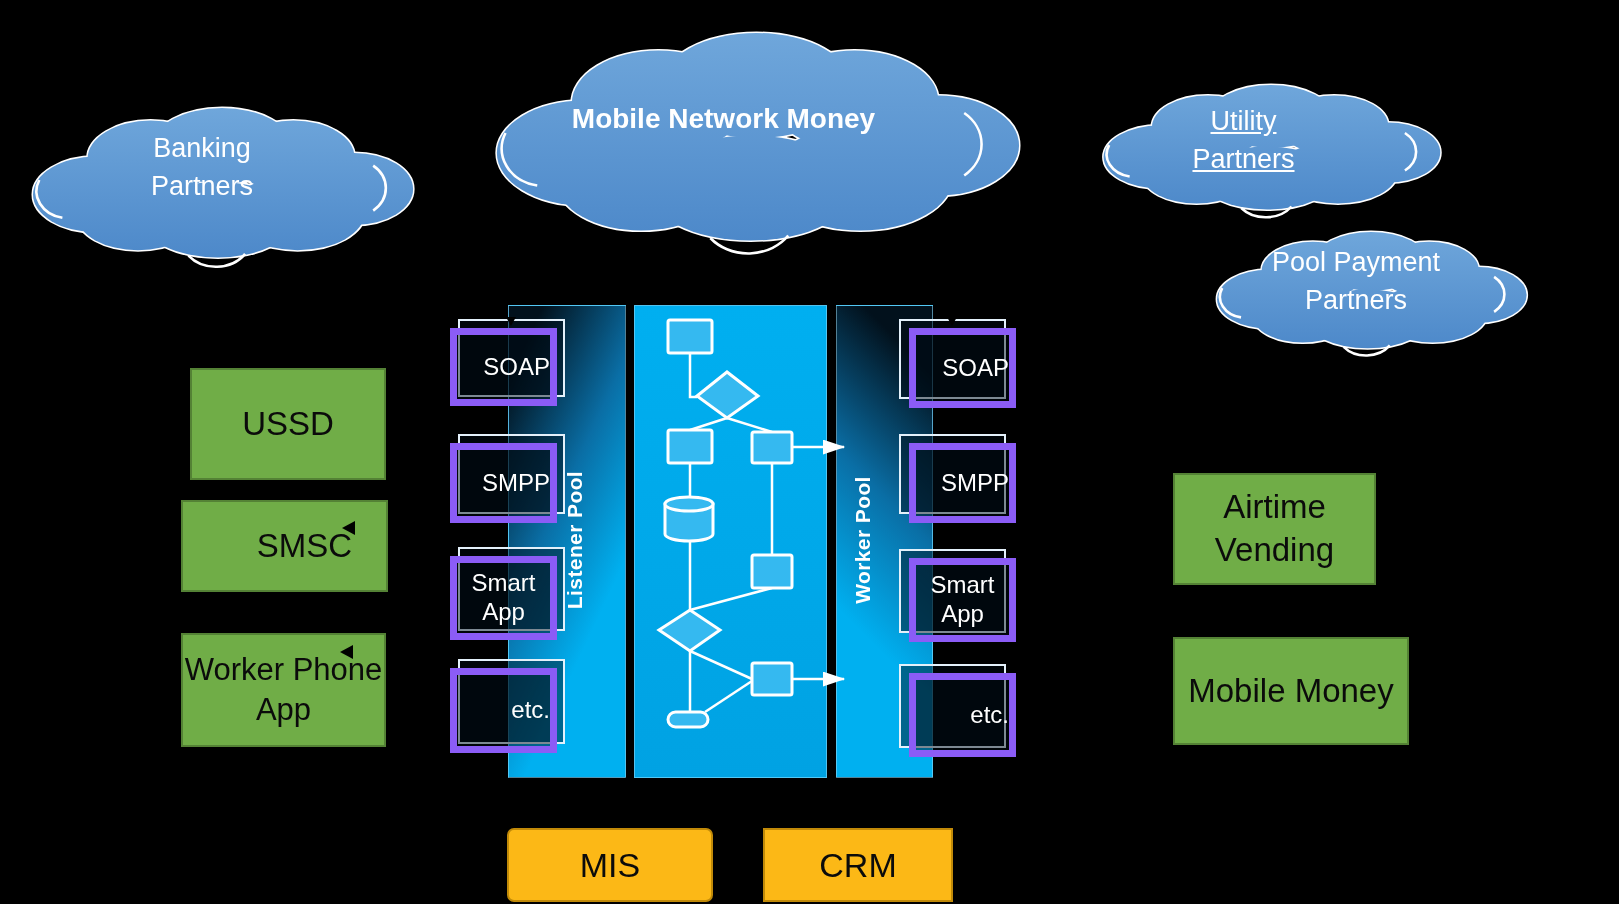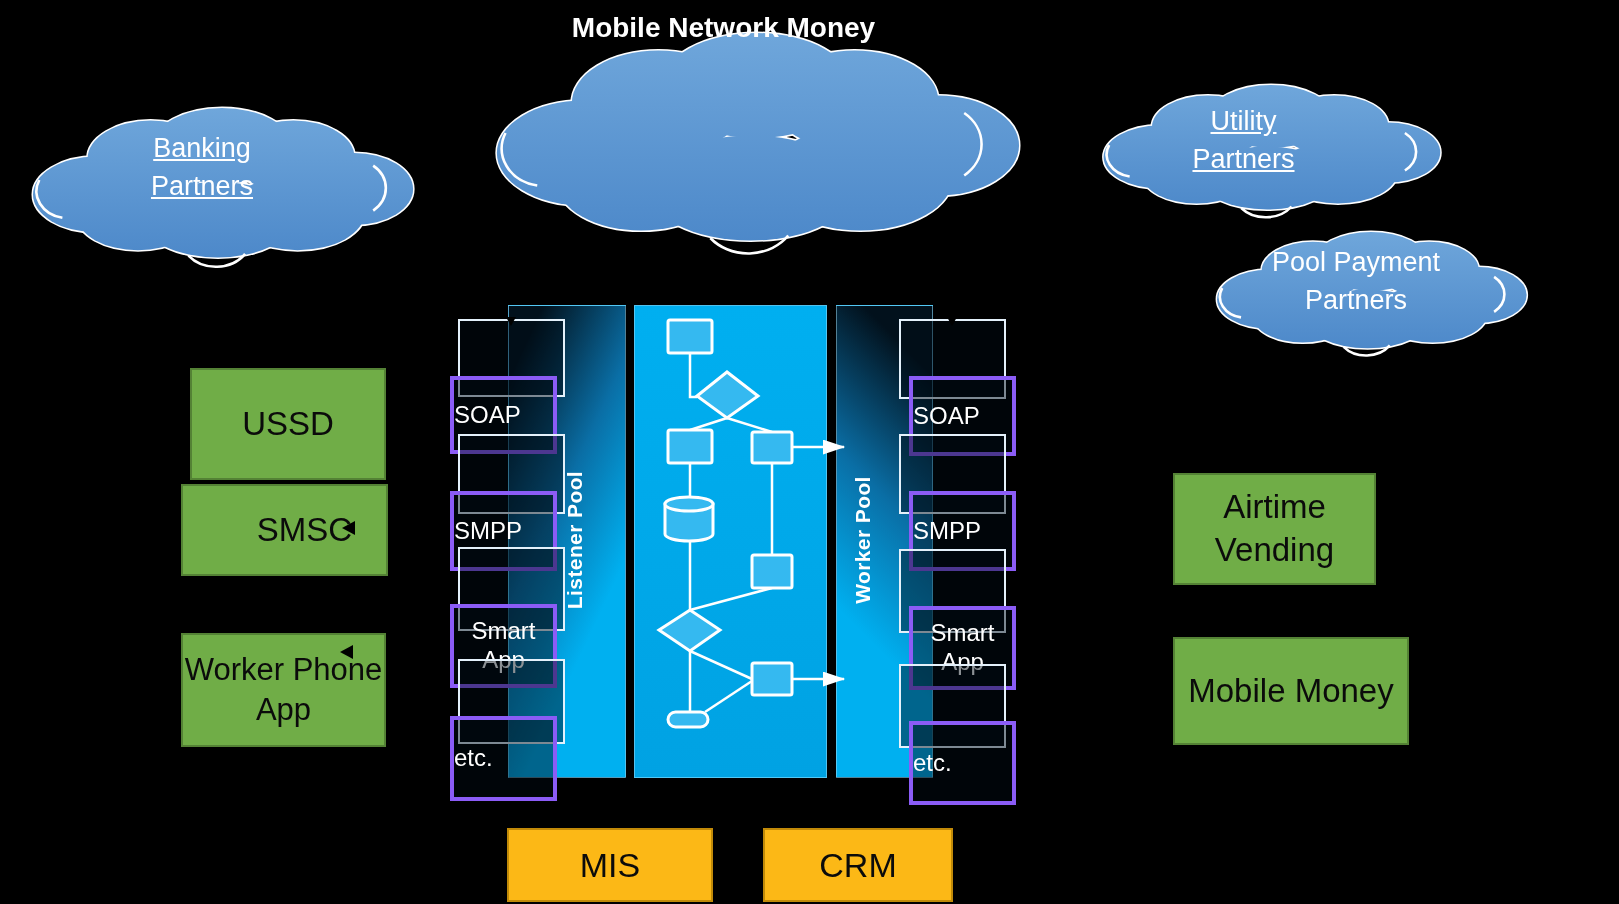--- a/index.html
+++ b/index.html
@@ -43,21 +43,21 @@
     white-space:nowrap;
   }
 
   
   .stack { position:absolute; width:107px; }
   .stack .back, .stack .front {
     position:absolute; width:107px; height:100%; box-sizing:border-box;
     background:rgba(1,10,20,0.45);
   }
   .stack .back  { border:2px solid #e4f1fb; }
-  .stack .front { border:4px solid #8b5cf6; display:flex; align-items:center; justify-content:flex-start;margin-top:48px; }
+  .stack .front { border:7px solid #8b5cf6; display:flex; align-items:center; justify-content:flex-end; }
   .stack.l .back { left:8px;  top:-9px; }
   .stack.w .back { left:-10px; top:-9px; }
   .stack .front { left:0; top:0; }
   .stack .lbl { color:#fff; font-size:24px; text-align:center; line-height:1.2; }
 
   
   .box { position:absolute; box-sizing:border-box; display:flex;
     align-items:center; justify-content:center; text-align:center;
     color:#0b0b0b; font-size:33px; line-height:1.3; }
   .green  { background:#70ad47; border:2px solid #548235;margin-left:33px; }
@@ -97,33 +97,33 @@
       </g>
     </defs>
   </svg>
 
   <div class="cloud" style="left:12px; top:90px; width:420px; height:180px;">
     <svg class="cloud-svg" viewBox="0 0 200 100" preserveAspectRatio="none">
       <use href="#cloudShape" class="cs"></use>
         <use href="#cloudShape" class="cf"></use>
         <use href="#cloudCurls" class="cc"></use>
     </svg>
-    <div class="cloud-text small" style="padding:0 40px 26px 0;text-decoration:underline;">
+    <div class="cloud-text small" style="padding:0 40px 26px 0;">
       <span>Banking</span>
       <span>Partners</span>
     </div>
   </div>
 
   <div class="cloud" style="left:468px; top:8px; width:577px; height:250px;">
     <svg class="cloud-svg" viewBox="0 0 200 100" preserveAspectRatio="none">
       <use href="#cloudShape" class="cs"></use>
         <use href="#cloudShape" class="cf"></use>
         <use href="#cloudCurls" class="cc"></use>
     </svg>
-    <div class="cloud-text title" style="padding:0 66px 28px 0;justify-content:space-between;">
+    <div class="cloud-text title" style="padding:0 66px 28px 0;">
       <span>Mobile Network Money</span>
     </div>
   </div>
 
   <div class="cloud" style="left:1085px; top:70px; width:372px; height:150px;">
     <svg class="cloud-svg" viewBox="0 0 200 100" preserveAspectRatio="none">
       <use href="#cloudShape" class="cs"></use>
         <use href="#cloudShape" class="cf"></use>
         <use href="#cloudCurls" class="cc"></use>
     </svg>
@@ -232,35 +232,35 @@
   <div class="stack w" style="left:909px; top:673px; height:84px;">
     <div class="back"></div>
     <div class="front">
         <span class="lbl">etc.</span>
       </div>
   </div>
 
   <div class="box green" style="left:157px; top:368px; width:196px; height:112px;">
     <span>USSD</span>
   </div>
-  <div class="box green" style="left:148px; top:484px; width:207px; height:92px;padding-left:40px;">
+  <div class="box green" style="left:148px; top:500px; width:207px; height:92px;padding-left:40px;">
     <span>SMSC</span>
   </div>
   <div class="box green" style="left:148px; top:633px; width:205px; height:114px; font-size:31px;">
     <span>Worker Phone App</span>
   </div>
 
   <div class="box green" style="left:1140px; top:473px; width:203px; height:112px;">
     <span>Airtime Vending</span>
   </div>
   <div class="box green" style="left:1140px; top:637px; width:236px; height:108px;">
     <span>Mobile Money</span>
   </div>
 
-  <div class="box orange" style="left:507px; top:828px; width:206px; height:74px;">
+  <div class="box orange" style="left:507px; top:828px; width:206px; height:74px;border-radius:7px;">
     <span>MIS</span>
   </div>
   <div class="box orange" style="left:763px; top:828px; width:190px; height:74px;">
     <span>CRM</span>
   </div>
 
   <div class="rem left" style="left:342px; top:521px;"></div>
   <div class="rem left" style="left:340px; top:645px;"></div>
   <div class="rem right" style="left:1130px; top:521px;"></div>
   <div class="rem right" style="left:1128px; top:644px;"></div>

